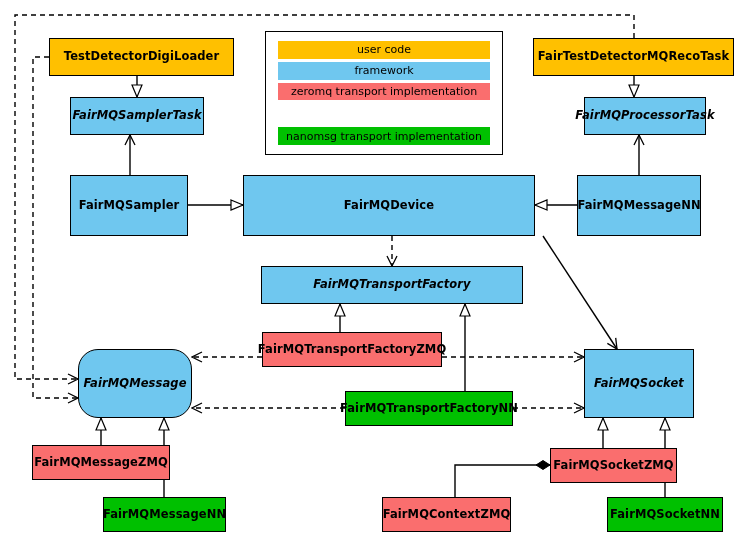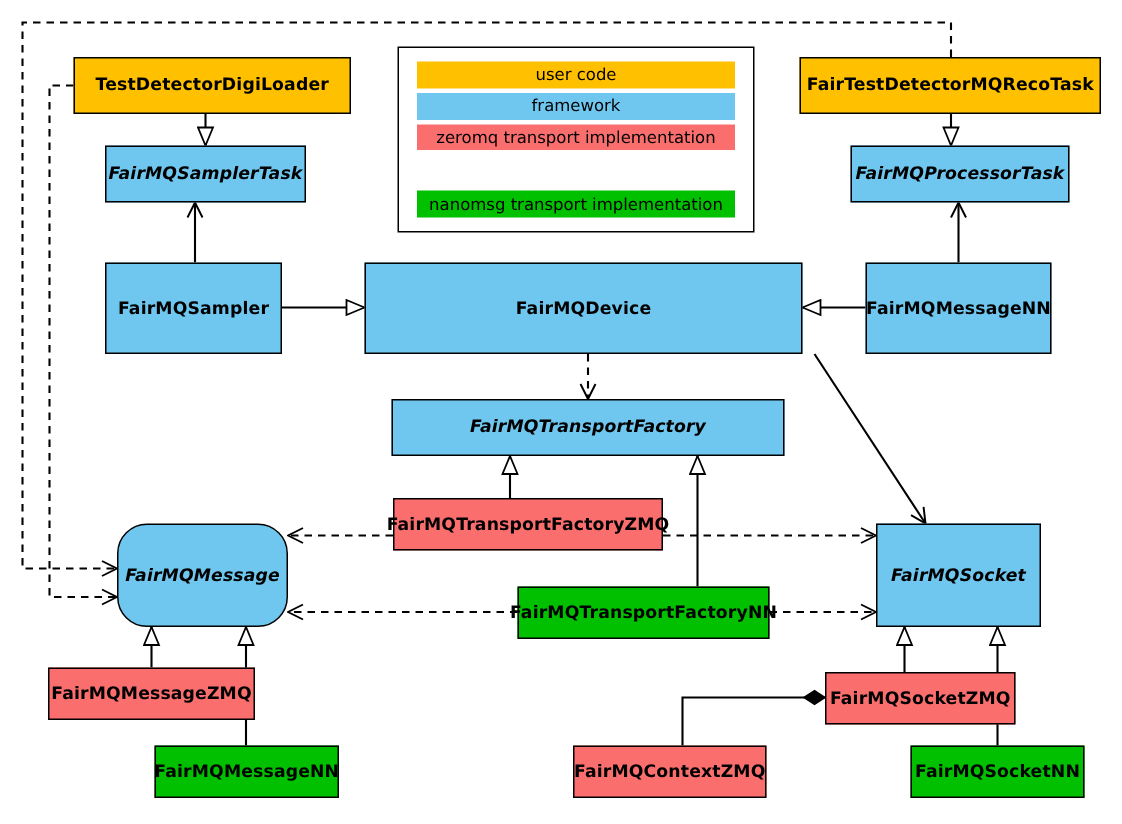--- a/index.html
+++ b/index.html
@@ -145,21 +145,21 @@
   </div>
 
   <div class="node" style="left:533px; top:38px; width:201px; height:38px; background:#FFC000;">
     <span>FairTestDetectorMQRecoTask</span>
   </div>
 
   <div class="node abstract" style="left:70px; top:97px; width:134px; height:38px; background:#6FC7EF;">
     <span>FairMQSamplerTask</span>
   </div>
 
-  <div class="node abstract" style="left:567px; top:97px; width:146px; height:38px; background:#6FC7EF;text-align:center;">
+  <div class="node abstract" style="left:584px; top:97px; width:122px; height:38px; background:#6FC7EF;text-align:center;">
     <span>FairMQProcessorTask</span>
   </div>
 
   <div class="node" style="left:70px; top:175px; width:118px; height:61px; background:#6FC7EF;">
     <span>FairMQSampler</span>
   </div>
 
   <div class="node" style="left:243px; top:175px; width:292px; height:61px; background:#6FC7EF;">
     <span>FairMQDevice</span>
   </div>

